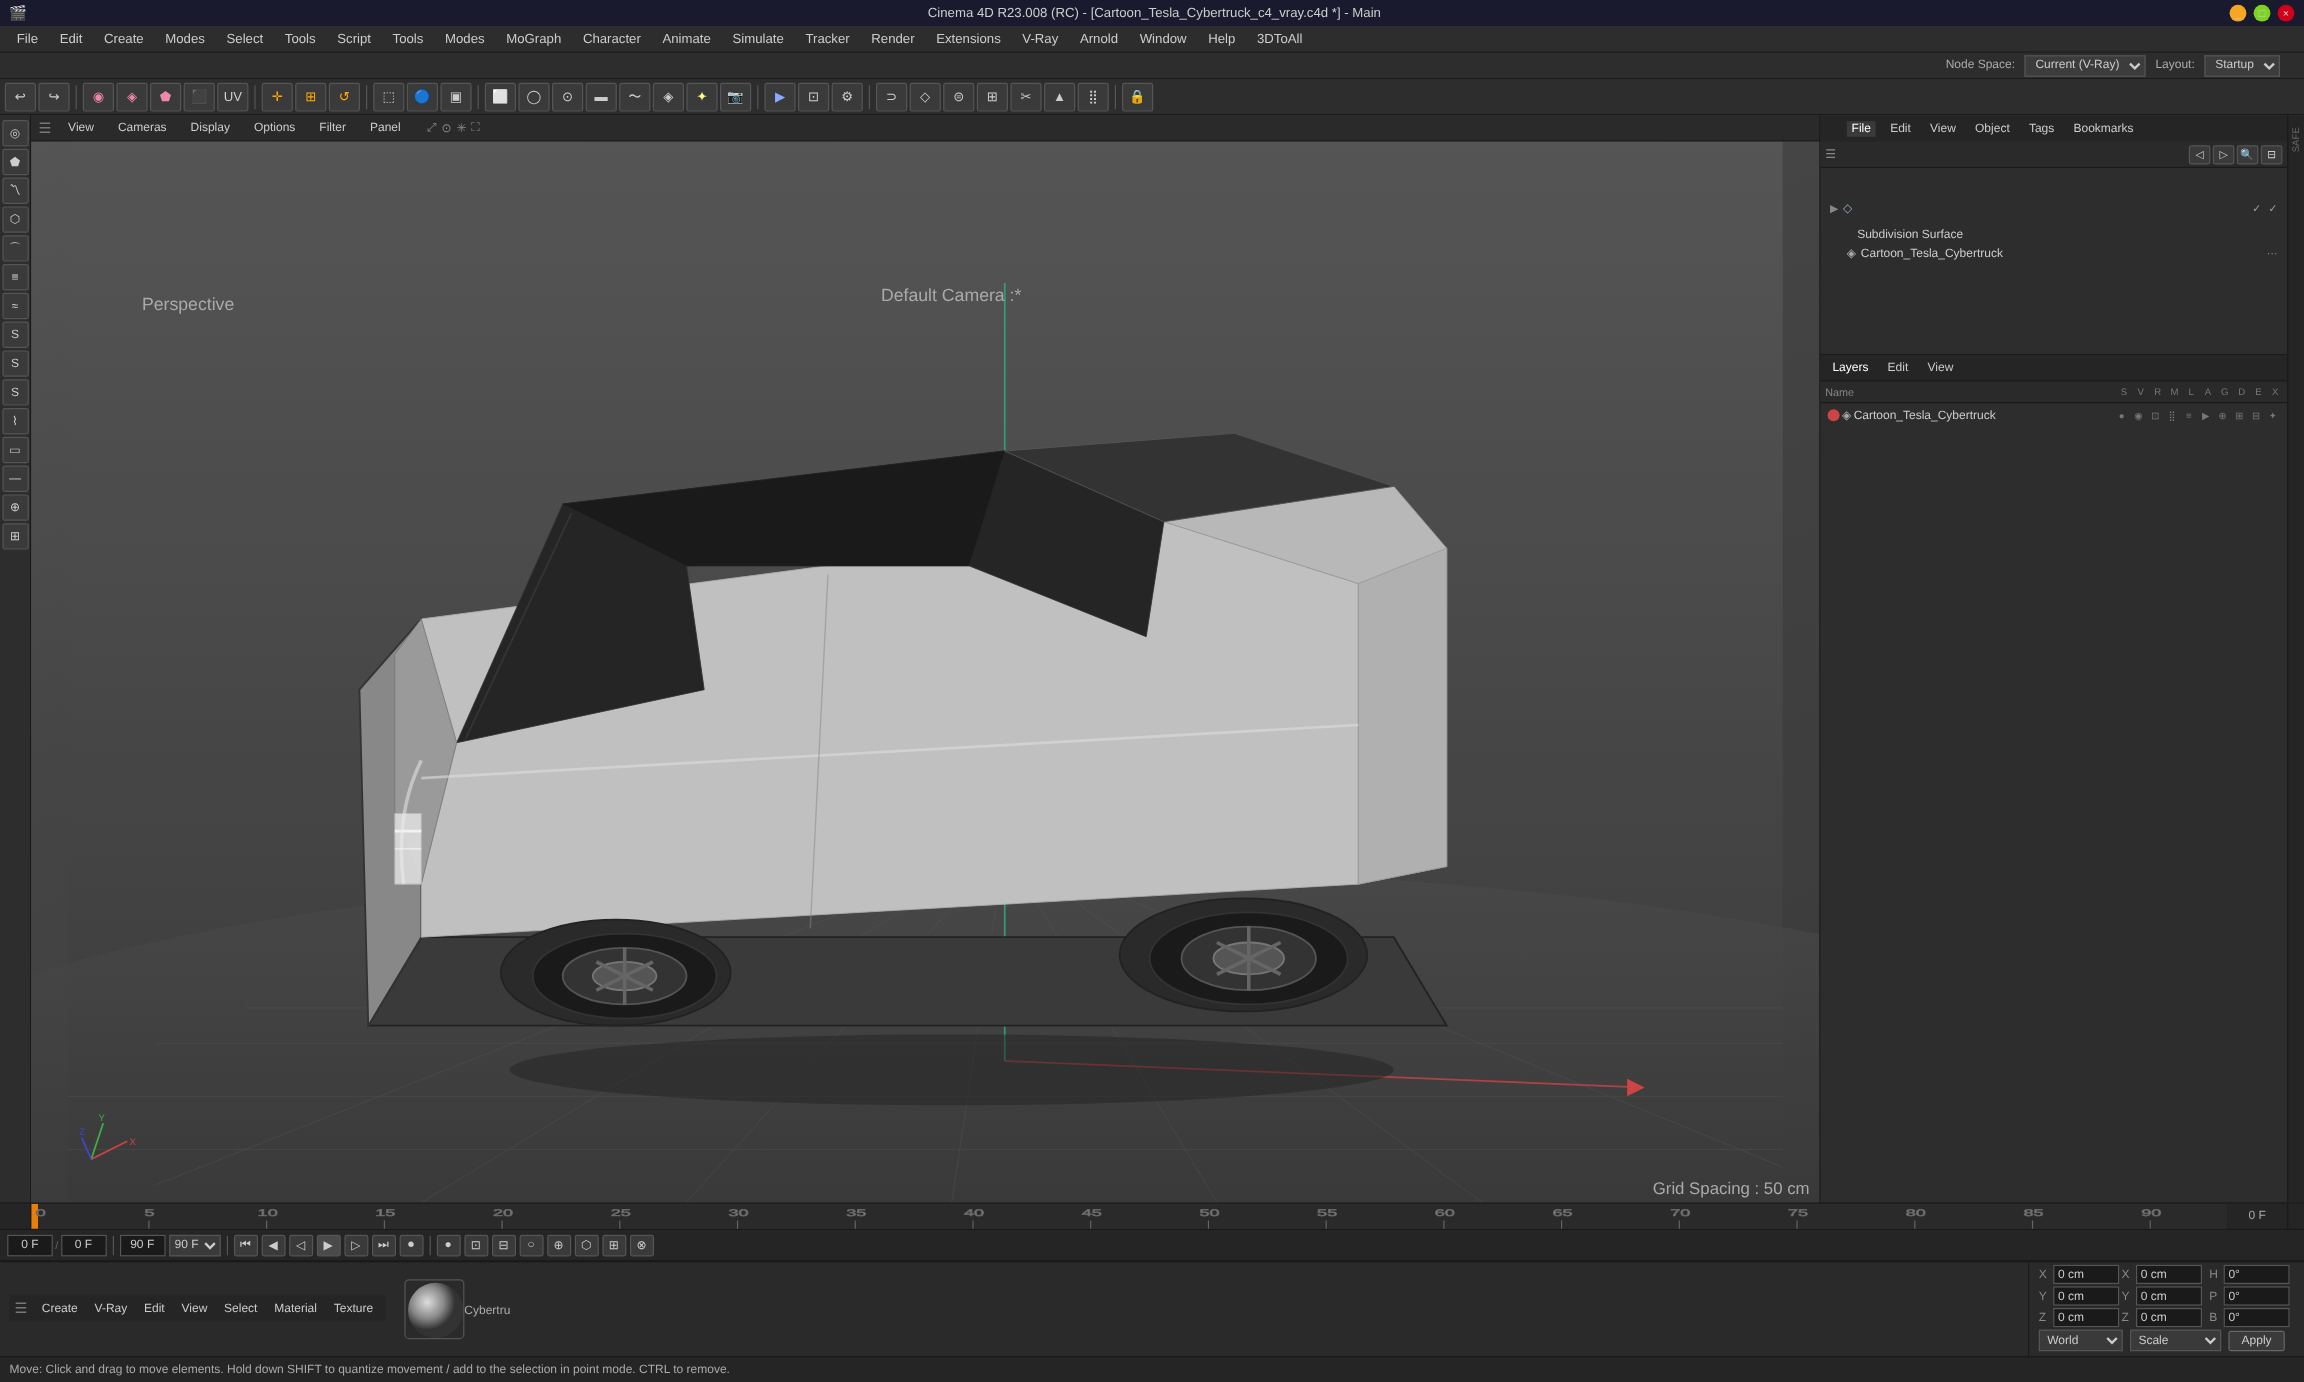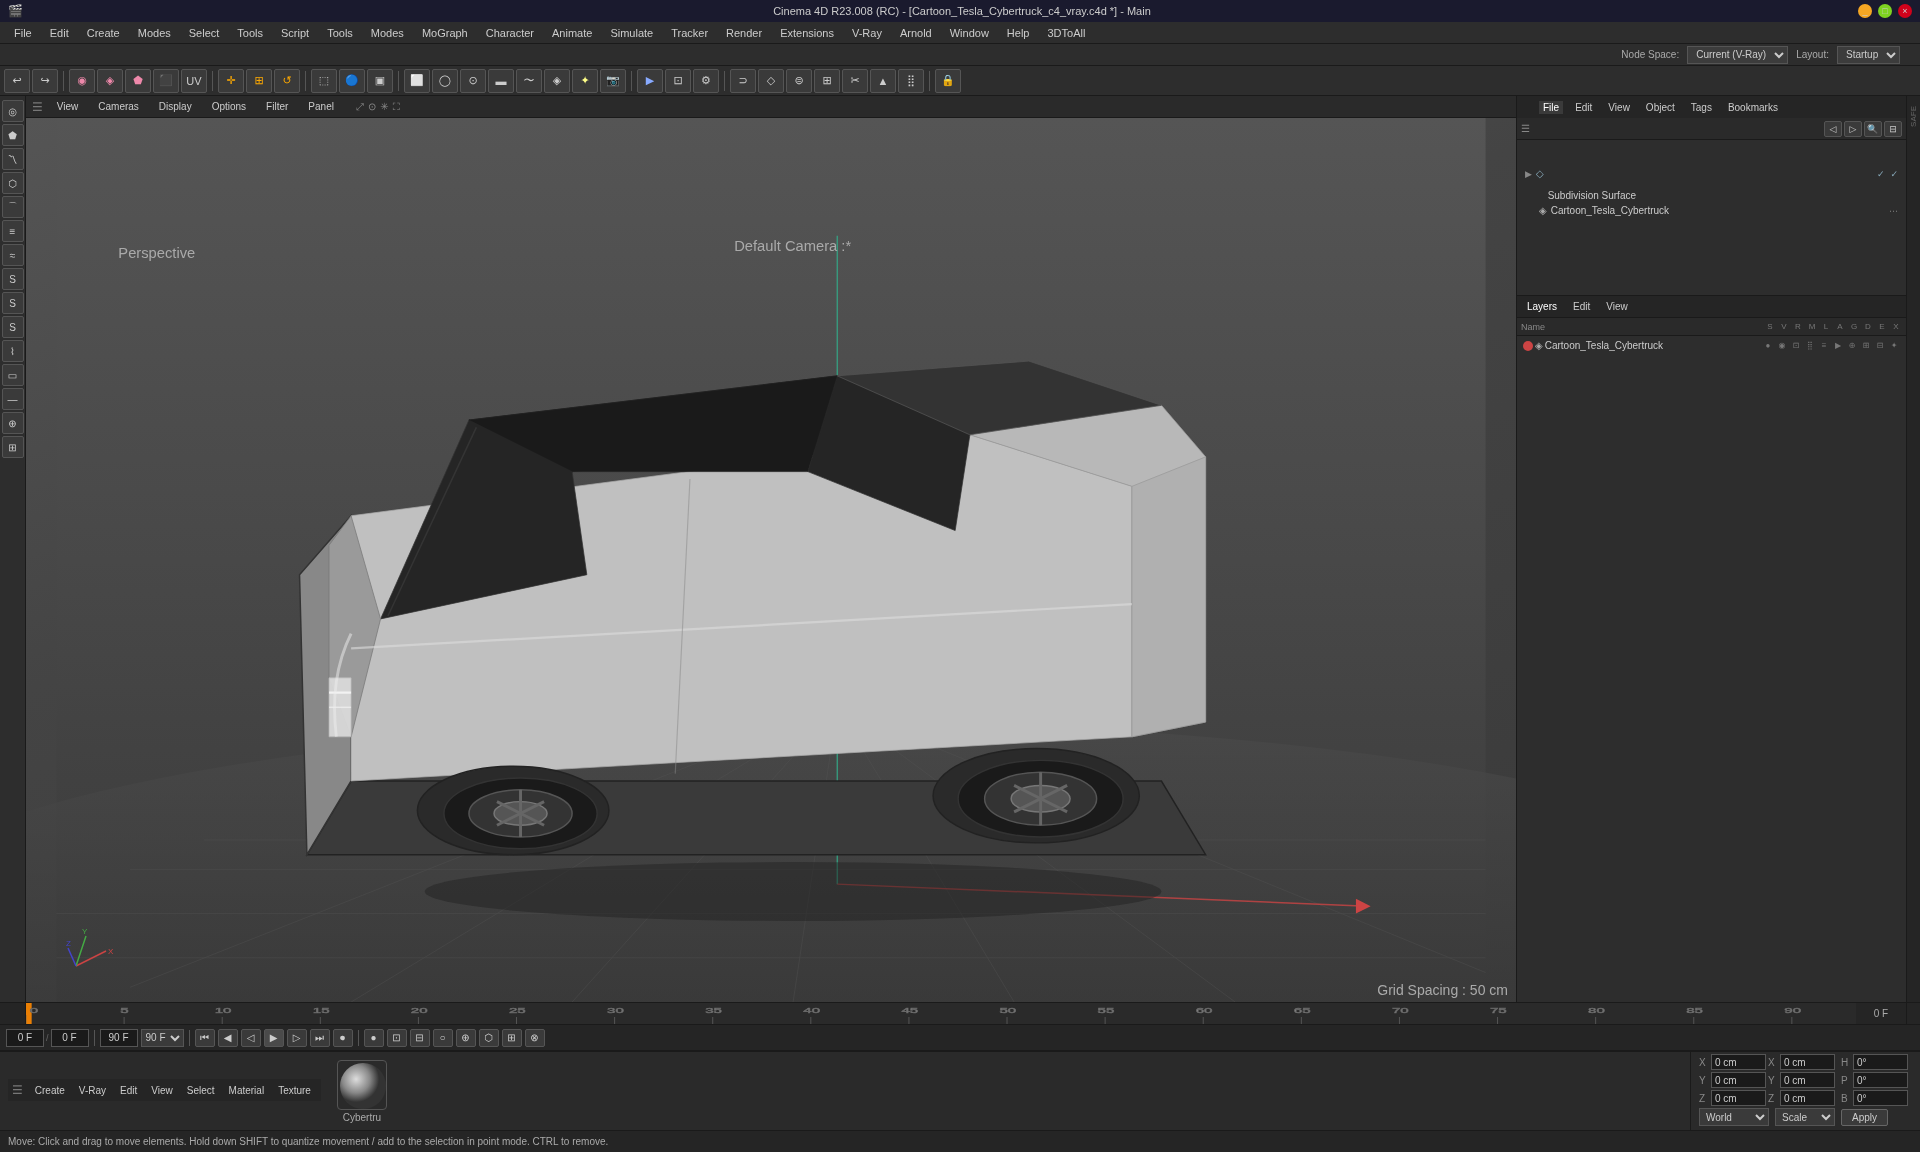--- a/index.html
+++ b/index.html
@@ -689,21 +689,21 @@
           <span class="bt-btn">Create</span>
           <span class="bt-btn">V-Ray</span>
           <span class="bt-btn">Edit</span>
           <span class="bt-btn">View</span>
           <span class="bt-btn">Select</span>
           <span class="bt-btn">Material</span>
           <span class="bt-btn">Texture</span>
         </div>
       </div>
 
-      <div style="display:flex;flex-direction:column;align-items:center;">
+      <div style="display:flex;flex-direction:row;align-items:center;">
         <div class="material-thumb">
           <svg width="50" height="50" viewBox="0 0 50 50">
             <defs>
               <radialGradient id="matGrad" cx="35%" cy="35%">
                 <stop offset="0%" stop-color="#ddd"></stop>
                 <stop offset="60%" stop-color="#888"></stop>
                 <stop offset="100%" stop-color="#333"></stop>
               </radialGradient>
             </defs>
             <circle cx="25" cy="25" r="23" fill="url(#matGrad)"></circle>
@@ -736,21 +736,21 @@
         <span class="coord-label">Z</span>
         <input class="coord-input" type="text" value="0 cm" style="">
         <span class="coord-label" style="margin-left:4px;">B</span>
         <input class="coord-input" type="text" value="0°" style="">
       </div>
 
       <div class="coord-row-inner">
         <select class="coord-select" style="width:70px;">
           <option>World</option>
         </select>
-        <select class="coord-select" style="width:60px;margin-left:4px;">
+        <select class="coord-select" style="width:76px;margin-left:4px;">
           <option>Scale</option>
         </select>
         <button class="coord-btn" style="margin-left:4px;">Apply</button>
       </div>
     </div>
 
   </div>
 
   <div id="statusbar">
     <span>Move: Click and drag to move elements. Hold down SHIFT to quantize movement / add to the selection in point mode. CTRL to remove.</span>

